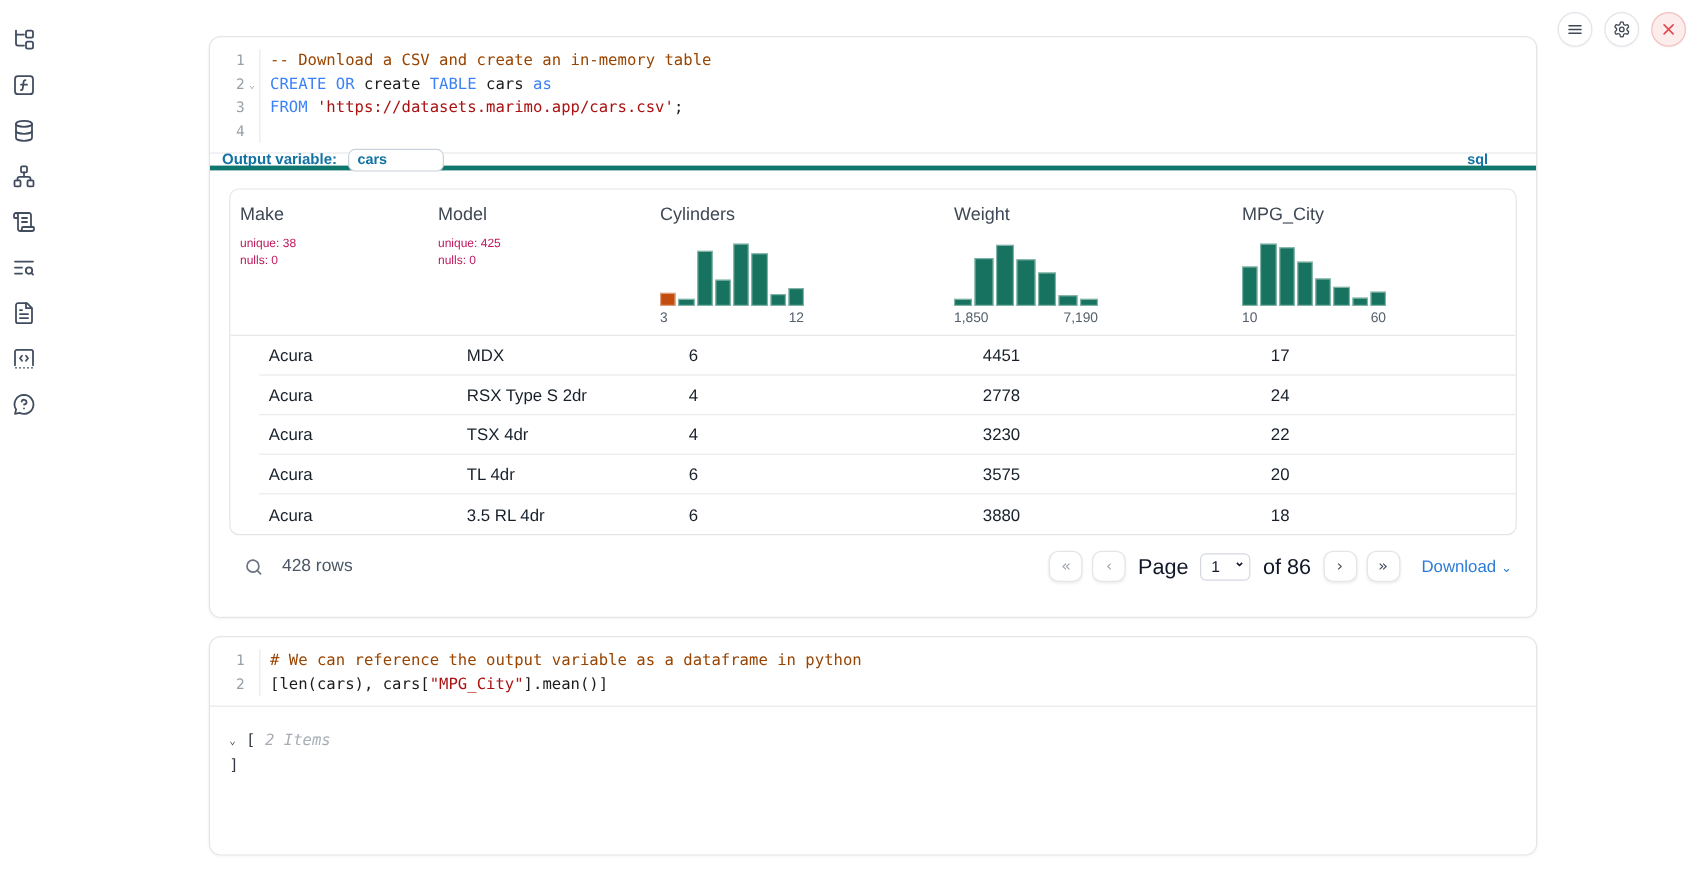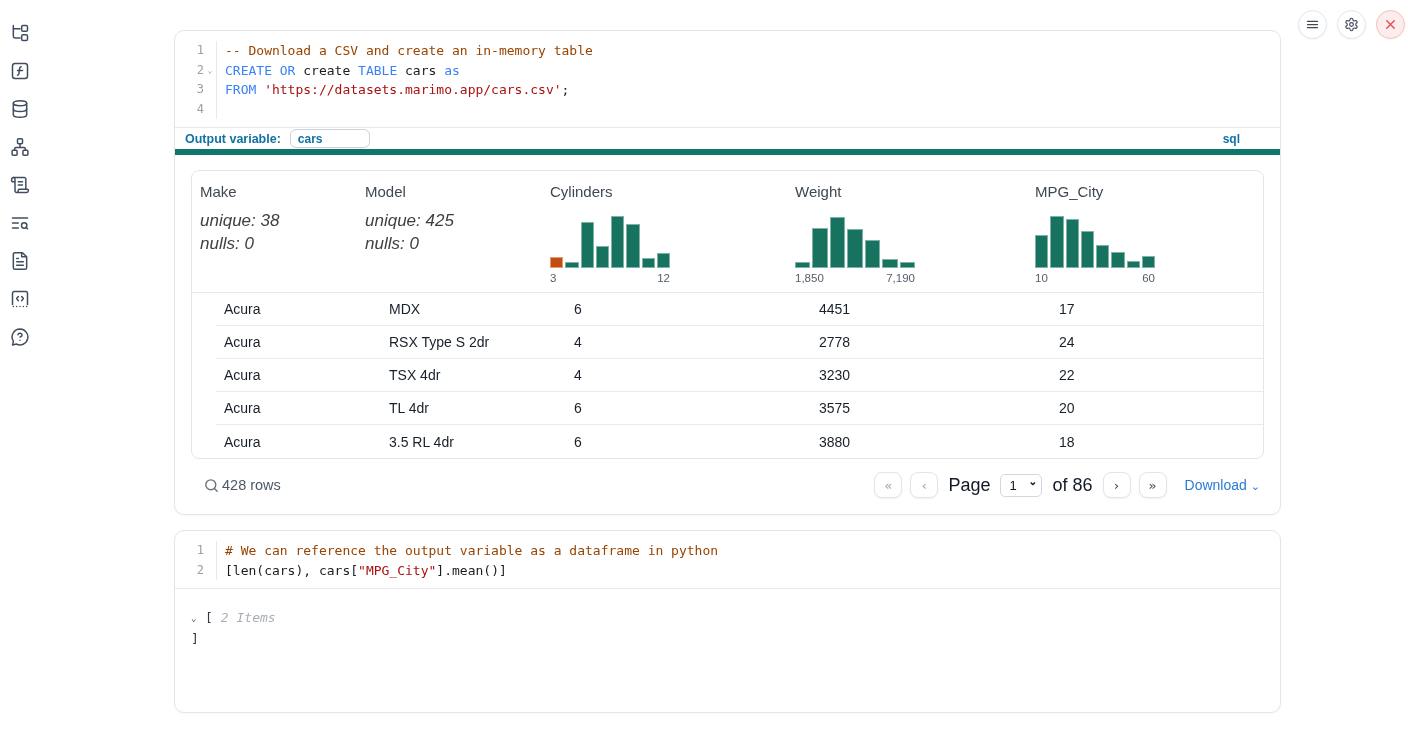--- a/index.html
+++ b/index.html
@@ -30,45 +30,45 @@
   .gutter-cell { flex:none; width:42px; display:flex; justify-content:flex-end; align-items:center;
                  border-right:1px solid #e7e9ec; color:#98a0aa; }
   .gutter-cell .num { font-size:12px; text-align:right; }
   .gutter-cell .fold { width:12px; font-size:8px; text-align:center; color:#9aa1ab; }
   .code-text { padding-left:8px; white-space:pre; color:#1c1c1c; }
   .tok-kw { color:#3b82f6; }
   .tok-str { color:#aa1111; }
   .tok-cmt { color:#994400; }
 
   
-  .outvar-row { display:flex; align-items:center; gap:9px; height:28px; padding:0 10px;
-                border-top:1px solid #e7e9ec; border-bottom:6px solid #0f766e;justify-content:center; }
+  .outvar-row { display:flex; align-items:center; gap:9px; height:15px; padding:0 10px;
+                border-top:1px solid #e7e9ec; border-bottom:4px solid #0f766e;justify-content:center; }
   .outvar-label { font-size:12.5px; font-weight:700; color:#1172a3; }
   .outvar-input { width:80px; height:19px; border:1px solid #c9d2dc; border-radius:6px; padding:0 7px;
                   font-size:12px; font-weight:700; color:#1172a3; font-family:"Liberation Sans", sans-serif; outline:none; }
   .lang-badge { margin-left:auto; font-size:12px; font-weight:700; color:#1172a3; padding-right:30px; }
 
   
   .cell-output { padding:15px 16px 0; }
   .table-card { border:1px solid #e3e5e8; border-radius:8px; overflow:hidden; }
   .thead, .trow { display:grid; grid-template-columns:165px 185px 245px 240px 1fr; }
   .thead { border-bottom:1px solid #e5e7eb; }
   .th { padding:12px 8px 8px; cursor:pointer; }
   .col-title { font-size:15px; color:#3f4854; }
-  .col-stats { margin-top:10px; font-size:17px; color:#404040; line-height:1.32;font-style:italic; }
+  .col-stats { margin-top:10px; font-size:10px; color:#be185d; line-height:1.32; }
   .hist { margin-top:14px; width:120px; height:54px; display:flex; align-items:flex-end; gap:2px; }
   .hist .bar { flex:1; background:#17735f; border:1px solid rgba(255,255,255,.45); min-height:4px; }
   .hist-axis { width:120px; display:flex; justify-content:space-between; font-size:11.5px; color:#55606d; margin-top:4px; }
   .trow { border-bottom:1px solid #e8eaed; height:33px; align-items:center;margin-left:24px; }
   .trow:last-child { border-bottom:none; }
   .td { padding:0 8px; font-size:14px; color:#18202b; white-space:nowrap; overflow:hidden; }
 
   
   .table-footer { display:flex; align-items:center; padding:13px 4px 0; }
-  .tf-left { display:flex; align-items:center; gap:2px; padding-left:8px; color:#4b5563; }
+  .tf-left { display:flex; align-items:center; gap:15px; padding-left:8px; color:#4b5563; }
   .tf-left svg { width:17px; height:17px; color:#6b7280; cursor:pointer; }
   .row-count { font-size:14.5px; color:#4d5866; }
   .tf-right { margin-left:auto; display:flex; align-items:center; gap:8px; }
   .pg-btn { width:28px; height:26px; border:1px solid #e3e5e8; border-radius:8px; background:#fff;
             box-shadow:0 1px 2px rgba(0,0,0,.06); font-size:13px; display:flex; align-items:center;
             justify-content:center; cursor:pointer; color:#3f4854; font-family:"DejaVu Sans Mono", monospace; }
   .pg-btn.muted { color:#9aa3ad; }
   .pg-label { font-size:18px; color:#111827; margin:0 2px; }
   .page-select-wrap { position:relative; }
   .page-select { appearance:none; -webkit-appearance:none; width:42px; height:23px; border:1px solid #d3d8df;

